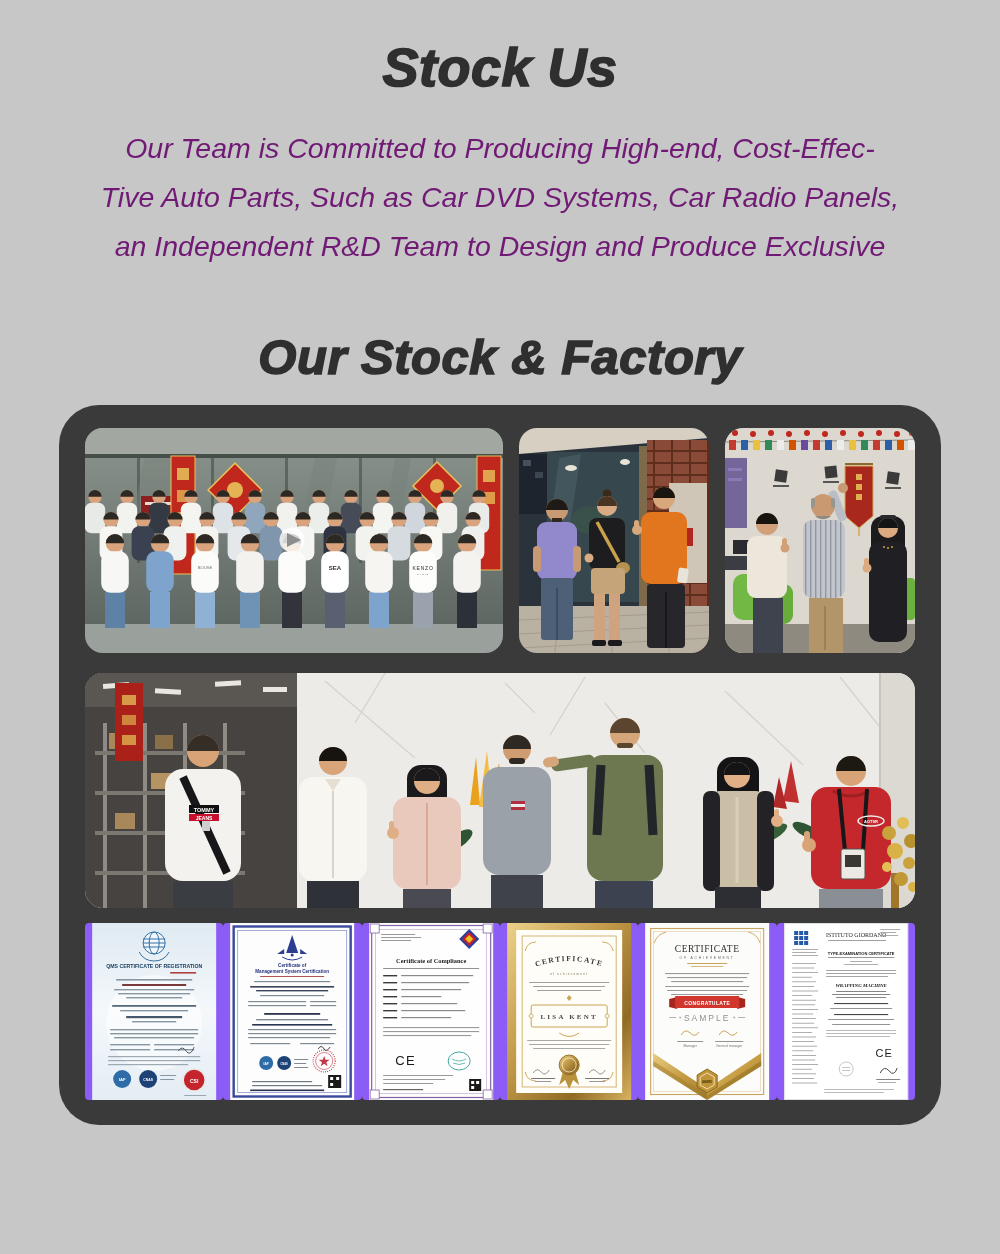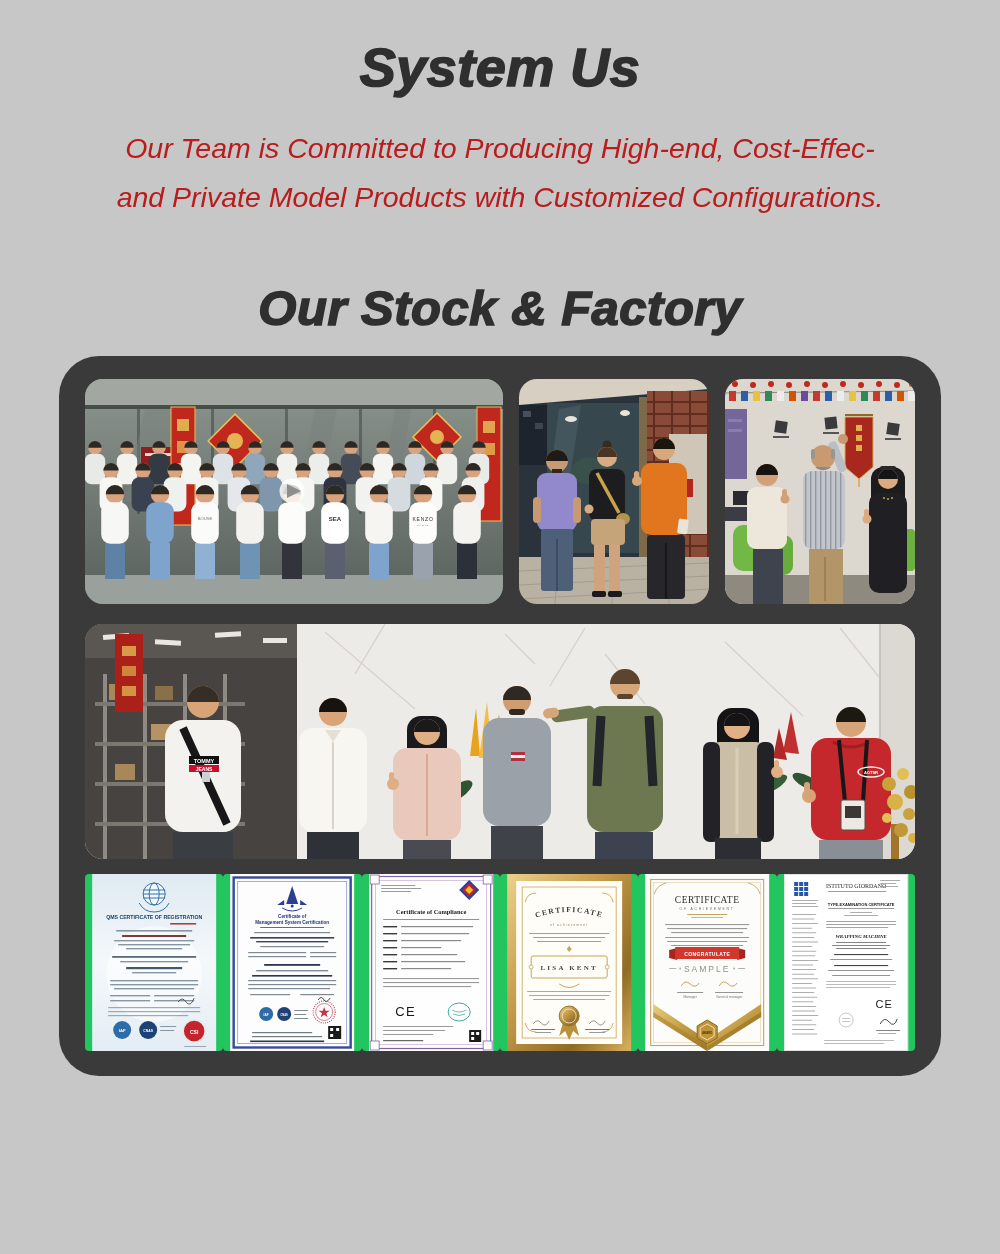--- a/index.html
+++ b/index.html
@@ -3,48 +3,49 @@
 <meta charset="utf-8">
 <style>
   *{margin:0;padding:0;box-sizing:border-box}
   html,body{width:1000px;height:1254px}
   body{background:#c7c7c7;font-family:"Liberation Sans",sans-serif;overflow:hidden}
   .h-title{text-align:center;font-style:italic;font-weight:bold;color:#2f2f2f;
            -webkit-text-stroke:1.6px #2f2f2f;letter-spacing:0.5px}
   #about-title{font-size:54px;padding-top:36px}
   #stock-title{font-size:49px;margin-top:58px}
   .about-text{margin-top:26px;text-align:center;font-style:italic;font-size:28.5px;
-              line-height:49px;color:#b91c1c}
+              line-height:49px;color:#701a75}
   .panel{width:882px;height:720px;margin:20px auto 0;background:#3a3a3a;
          border-radius:40px;padding:23px 26px 0}
   .row{display:flex}
   .row1{gap:16px}
   .row2{margin-top:20px}
   .row3{margin-top:15px;justify-content:space-between}
   figure.photo{border-radius:18px;overflow:hidden;background:#555}
   figure.photo svg{display:block;width:100%;height:100%}
   .p1{width:418px;height:225px}
   .p2{width:190px;height:225px}
   .p3{width:190px;height:225px}
   .p4{width:830px;height:235px}
-  figure.cert{width:140px;height:177px;border-radius:4px;overflow:hidden;background:#22c55e}
+  figure.cert{width:140px;height:177px;border-radius:4px;overflow:hidden;background:#8b5cf6}
   figure.cert svg{display:block;width:100%;height:100%}
   text{font-family:"Liberation Sans",sans-serif}
   .serif{font-family:"Liberation Serif",serif}
 </style>
 </head>
 <body>
 
 <div>
 
-  <h1 id="about-title" class="h-title">System Us</h1>
+  <h1 id="about-title" class="h-title">Stock Us</h1>
 
   <div class="about-text">
     <div>Our Team is Committed to Producing High-end, Cost-Effec-</div>
-    <div>and Private Model Products with Customized Configurations.</div>
+    <div>Tive Auto Parts, Such as Car DVD Systems, Car Radio Panels,</div>
+    <div>an Independent R&amp;D Team to Design and Produce Exclusive</div>
   </div>
 
   <h2 id="stock-title" class="h-title">Our Stock &amp; Factory</h2>
 
   <div class="panel">
 
     <div class="row row1">
 
       <figure class="photo p1">
         <svg viewBox="0 0 418 225" preserveAspectRatio="none">

